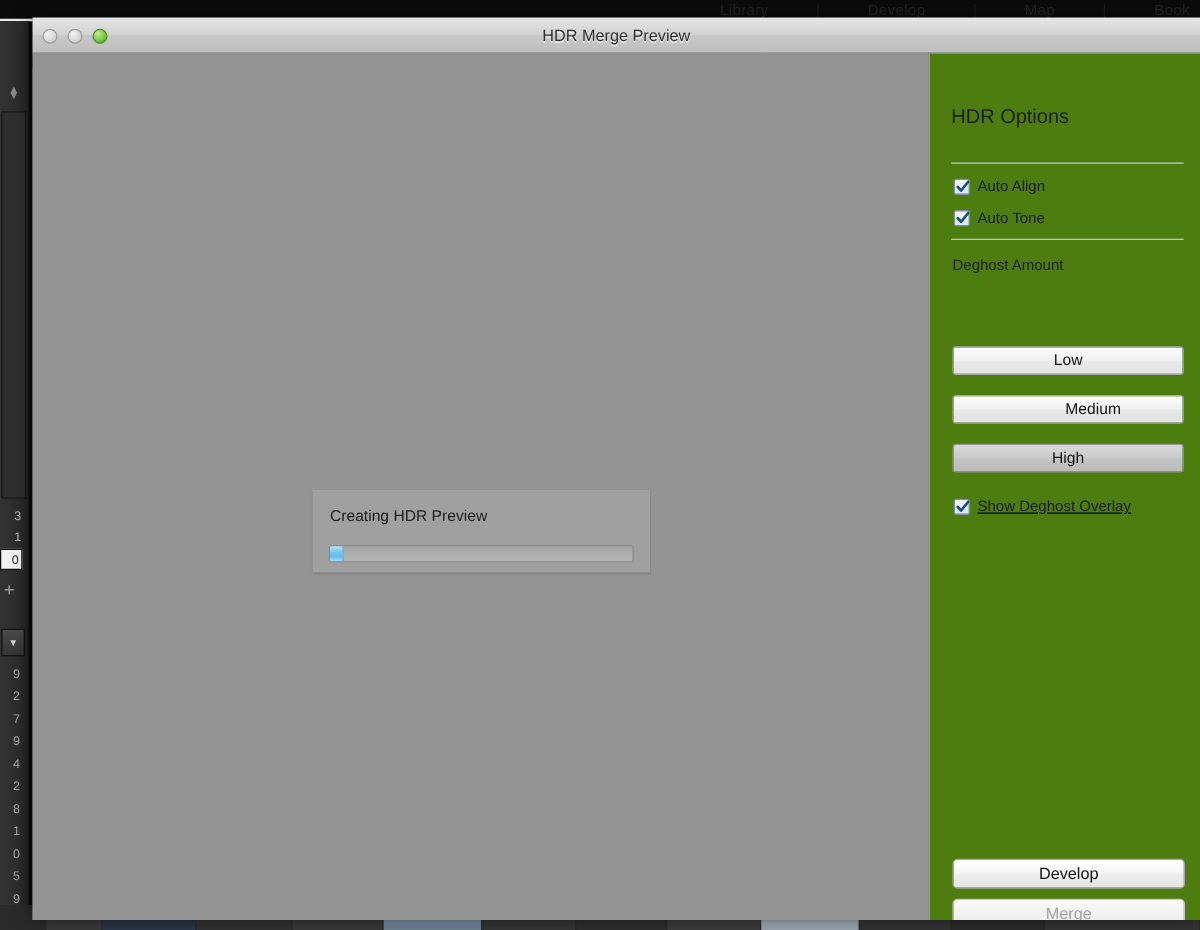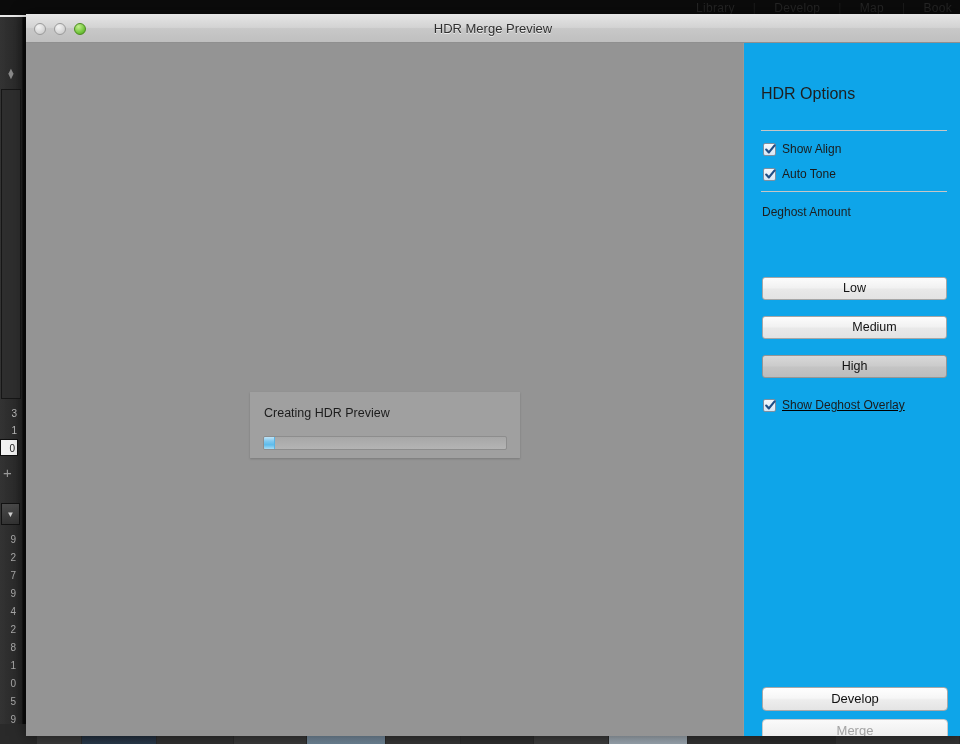--- a/index.html
+++ b/index.html
@@ -26,21 +26,21 @@
     position: absolute;
     left: 0; top: 0;
     width: 960px; height: 17px;
     background: #0b0b0b;
     overflow: hidden;
   }
   .bg-module-bar {
     position: absolute;
     right: 8px; top: 1px;
     display: flex;
-    gap: 18px;
+    gap: 38px;
     font-size: 12px;
     color: #262626;
     letter-spacing: .3px;
   }
   .bg-module-sep {
     color: #1d1d1d;
   }
   .bg-topline {
     position: absolute;
     left: 0; top: 15px;
@@ -232,21 +232,21 @@
     height: 100%;
     background: linear-gradient(180deg,#bfe4f7 0%,#7fc8ef 35%,#5dbcec 65%,#a9dcf5 100%);
     border-right: 1px solid #59b3e2;
   }
 
   
   .options-panel {
     position: absolute;
     right: 0; top: 0;
     width: 217px; height: 694px;
-    background: #0ea5e9;
+    background: #4d7c0f;
     border-left: 1px solid #9a9a9a;
     box-sizing: border-box;
   }
   .panel-title {
     position: absolute;
     left: 17px; top: 42px;
     font-size: 16px;
     color: #1e1e1e;
   }
   .hr {
@@ -428,21 +428,21 @@
 
         <div class="panel-title">HDR Options</div>
         <div class="hr hr-1"></div>
 
         <label class="check-row r1">
           <span class="checkbox">
             <svg width="15" height="15" viewBox="0 0 15 15">
                 <path d="M3.2 7.6 L5.9 10.4 L11.6 3.4" stroke="#1f4f86" stroke-width="2.2" fill="none" stroke-linecap="round" stroke-linejoin="round"></path>
               </svg>
           </span>
-          <span class="check-label">Show Align</span>
+          <span class="check-label">Auto Align</span>
         </label>
 
         <label class="check-row r2">
           <span class="checkbox">
             <svg width="15" height="15" viewBox="0 0 15 15">
                 <path d="M3.2 7.6 L5.9 10.4 L11.6 3.4" stroke="#1f4f86" stroke-width="2.2" fill="none" stroke-linecap="round" stroke-linejoin="round"></path>
               </svg>
           </span>
           <span class="check-label">Auto Tone</span>
         </label>

